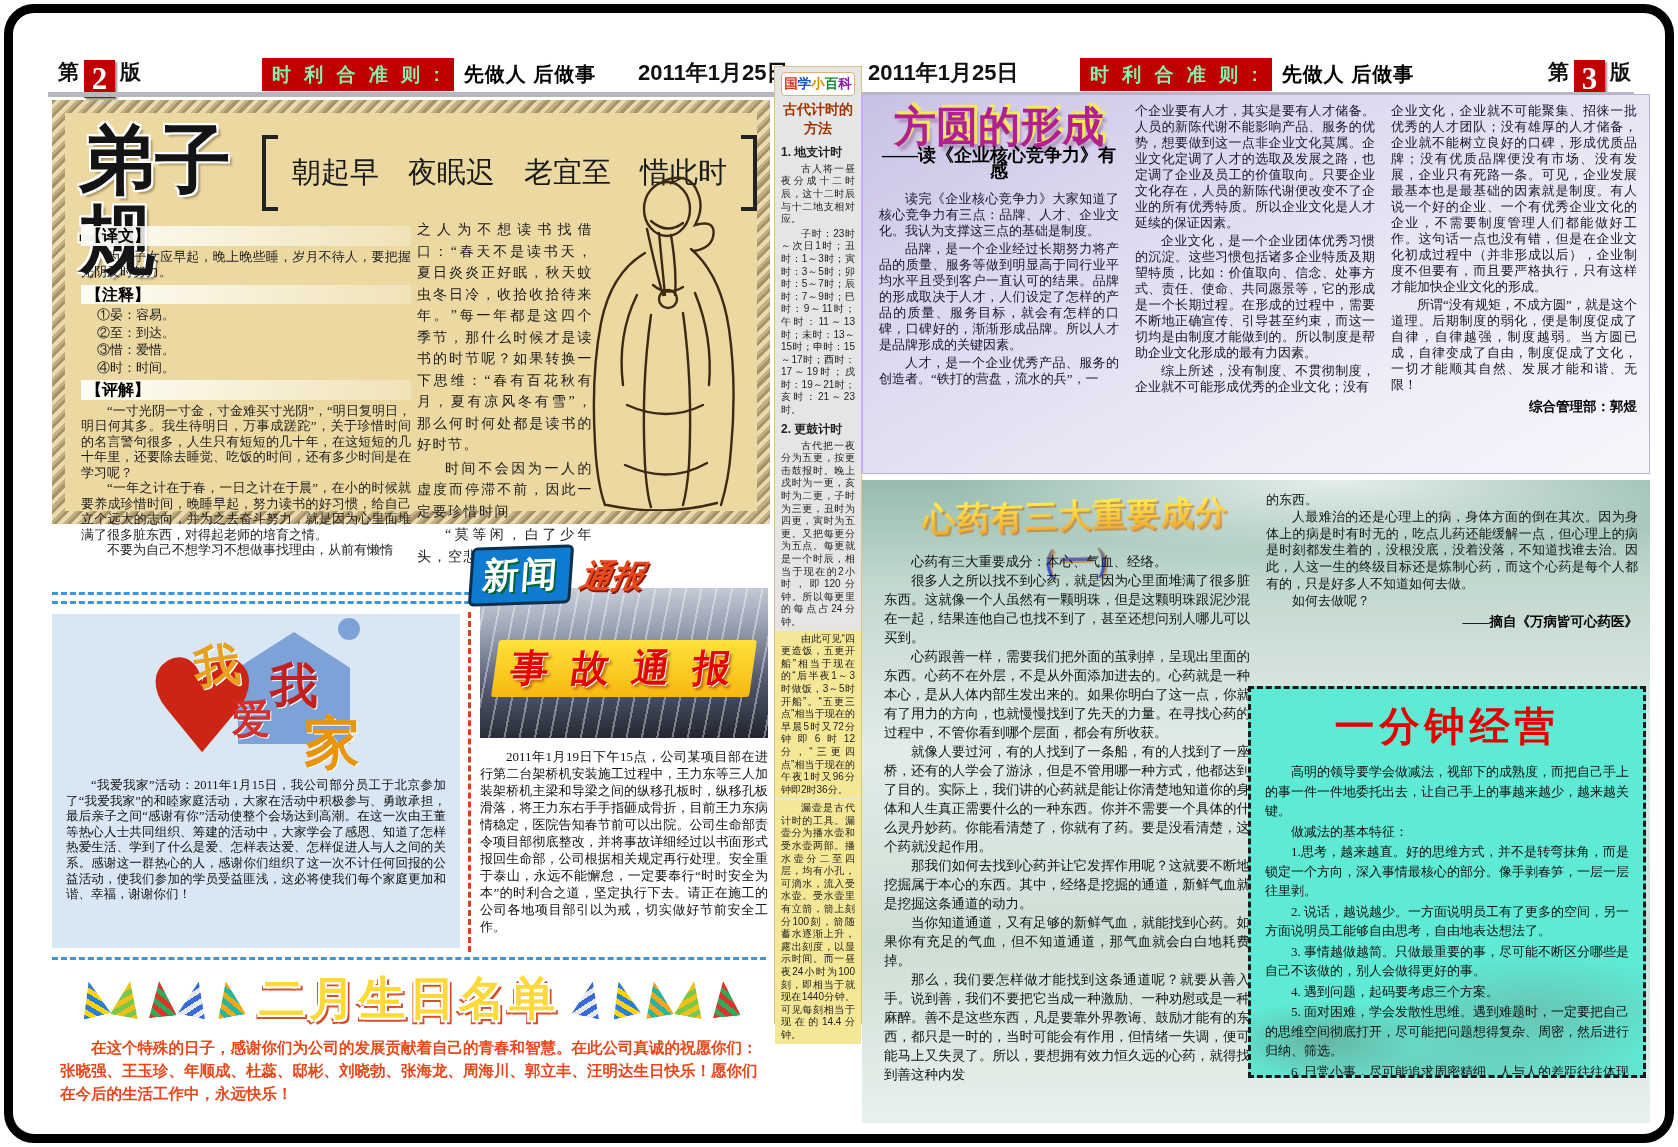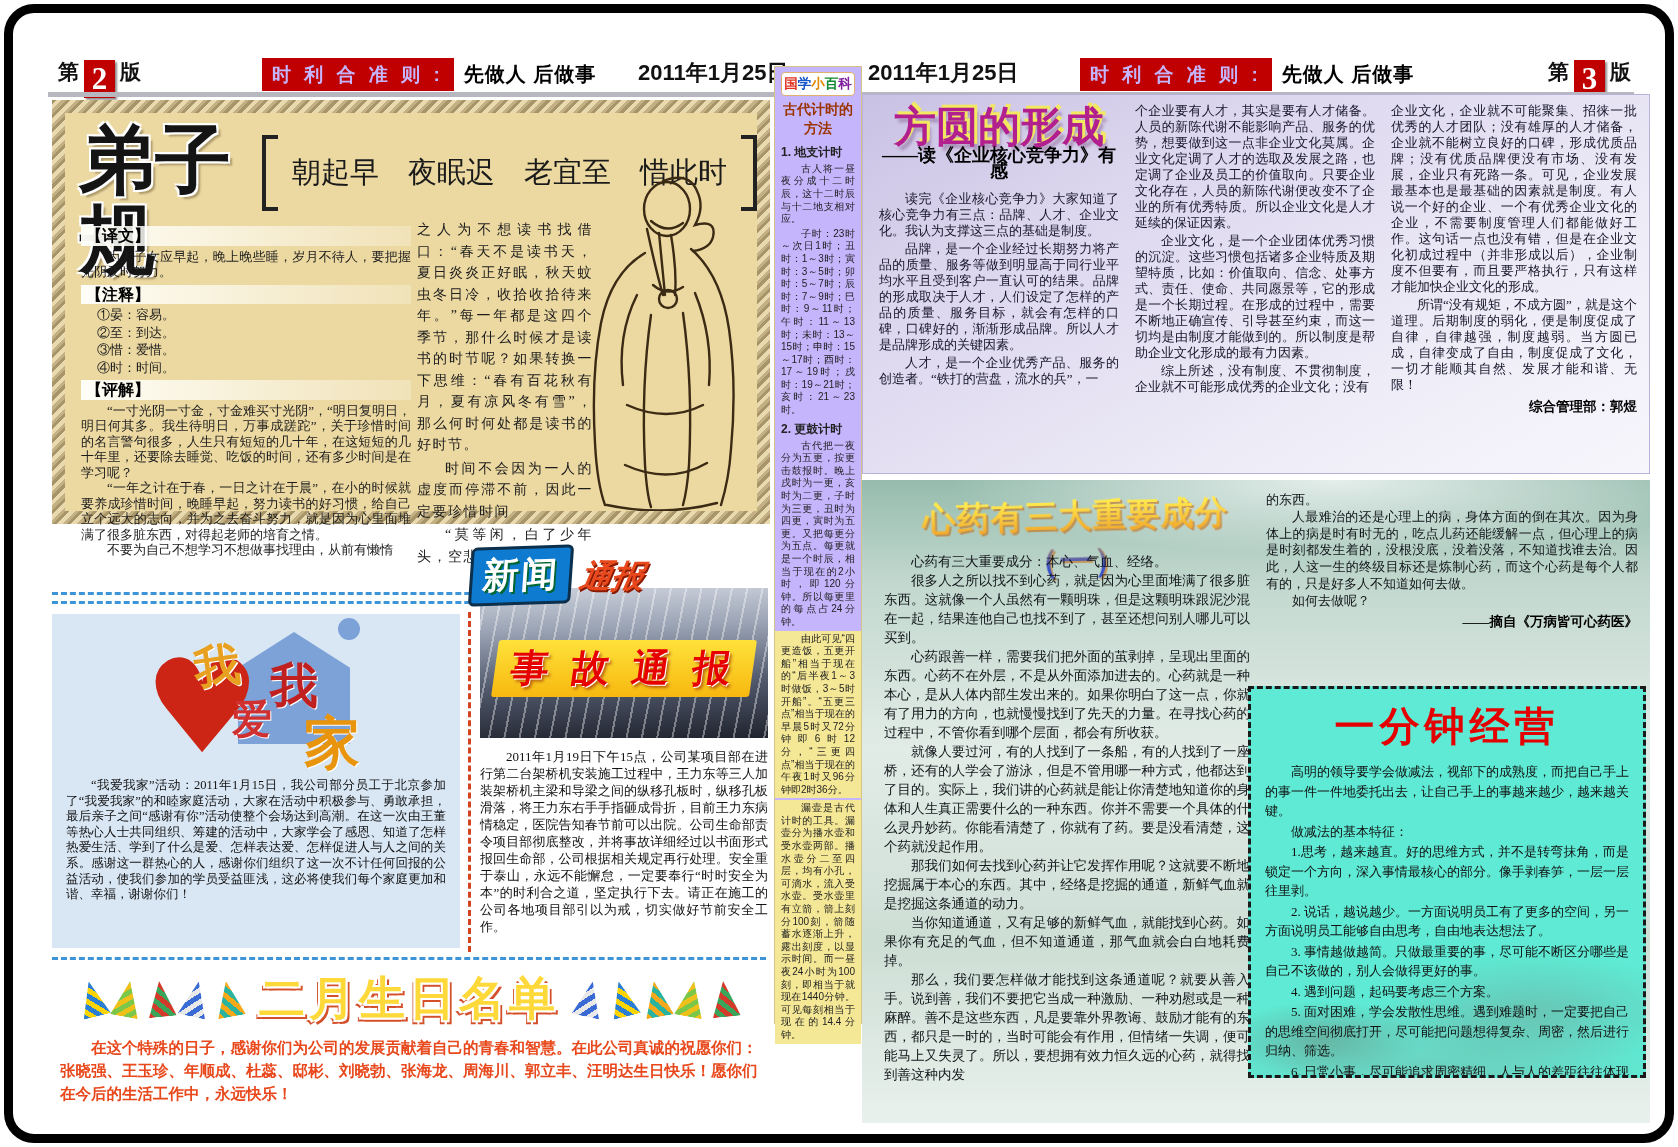--- a/index.html
+++ b/index.html
@@ -10,21 +10,21 @@
   .serif{font-family:"Liberation Serif",serif;}
   p{margin:0;}
   .indent{text-indent:2em;}
   .just{text-align:justify;}
 
   
   .hdr{position:absolute;top:58px;height:36px;font-weight:bold;font-size:21px;white-space:nowrap;}
   .numbox{display:inline-block;width:31px;height:38px;background:#c00000;color:#fff;
           font-family:"Liberation Serif",serif;font-size:31px;font-weight:bold;text-align:center;
           line-height:38px;vertical-align:-10px;margin:0 5px;box-shadow:1.5px 2px 2px rgba(0,0,0,.45);}
-  .motto-box{display:inline-block;background:#c00000;color:#c4b5fd;font-weight:bold;font-size:19px;
+  .motto-box{display:inline-block;background:#c00000;color:#86efac;font-weight:bold;font-size:19px;
              letter-spacing:4px;padding:4px 10px 3px;}
   .motto-text{font-weight:900;font-size:20px;color:#000;margin-left:10px;letter-spacing:1px;}
   .hdr-rule{position:absolute;top:92px;height:5px;background:#b7b7bf;}
 
   
   #dizigui{left:52px;top:100px;width:718px;height:424px;background:#ecd9a2;box-sizing:border-box;
            border:13px solid #cbb88a;
            border-image:repeating-linear-gradient(135deg,#a79468 0 3px,#e8d9ae 3px 7px,#c3b183 7px 10px) 13;}
   .dz-titlerow{position:absolute;left:14px;top:8px;display:flex;align-items:flex-start;}
   .dz-title{font-family:"Liberation Serif",serif;font-size:76px;font-weight:900;color:#141414;line-height:1.05;
@@ -37,21 +37,21 @@
   .dz-left{position:absolute;left:16px;top:108px;width:330px;font-size:13px;line-height:15.5px;color:#1c1c1c;}
   .dz-strip{background:linear-gradient(90deg,rgba(255,255,250,.97),rgba(255,255,250,.25));
             font-weight:900;font-size:16px;padding:2px 5px;margin:5px 0 3px;color:#000;}
   .dz-notes{display:grid;grid-template-columns:1fr;padding-left:16px;row-gap:2px;}
   .dz-mid{position:absolute;left:352px;top:106px;width:176px;font-size:14px;line-height:21.5px;
           letter-spacing:1.5px;color:#1c1c1c;}
   .dz-mid p{margin-bottom:2px;}
   #confucius{position:absolute;right:4px;top:52px;}
 
   
-  #guoxue{left:774px;top:66px;width:88px;height:958px;background:#c4b5fd;border:1px solid #d6c386;
+  #guoxue{left:774px;top:66px;width:88px;height:958px;background:#e5e5e5;border:1px solid #d6c386;
           box-sizing:border-box;padding:5px 6px;}
   .gx-logo{background:#fff;border:1px solid #e0b070;border-radius:4px;text-align:center;
            font-weight:900;font-size:13.5px;padding:2px 0;margin-bottom:4px;}
   .gx-c0{color:#e03020;} .gx-c1{color:#1858c8;} .gx-c2{color:#e08800;} .gx-c3{color:#108a30;} .gx-c4{color:#8020a0;}
   .gx-title{color:#9c3400;font-weight:900;font-size:14px;text-align:center;line-height:1.35;margin:2px 0 6px;}
   .gx-h{font-weight:bold;font-size:12px;margin:4px 0 2px;color:#222;}
   .gx-p{font-size:10px;line-height:12.6px;color:#222;text-align:justify;margin-bottom:2px;}
   .gx-hl{background:#f4e795;margin-left:-6px;margin-right:-6px;padding:2px 6px;}
 
   

